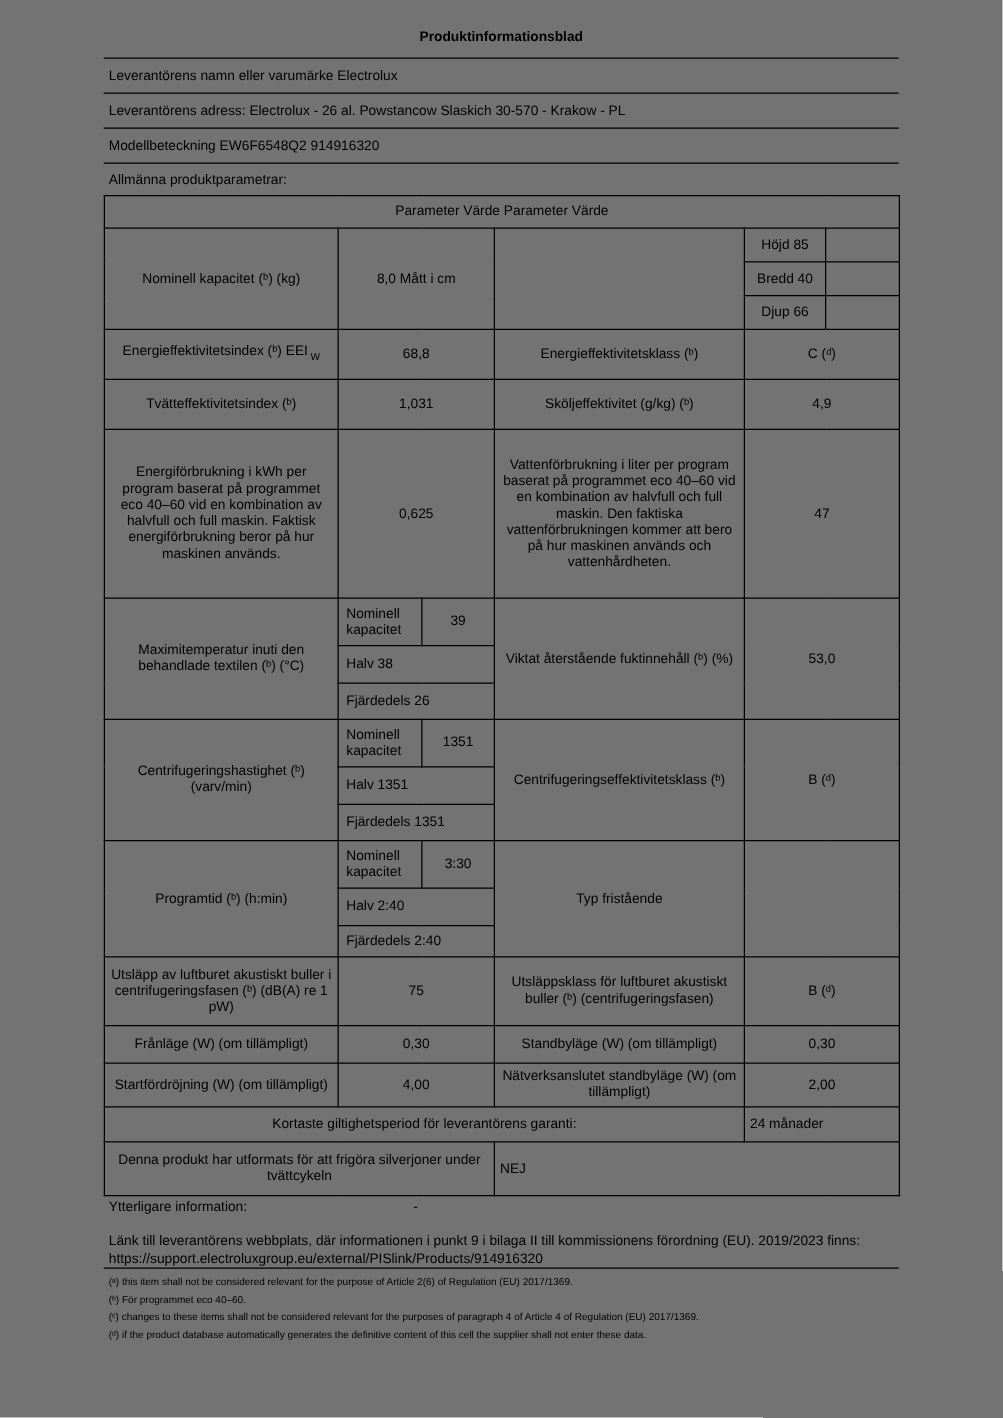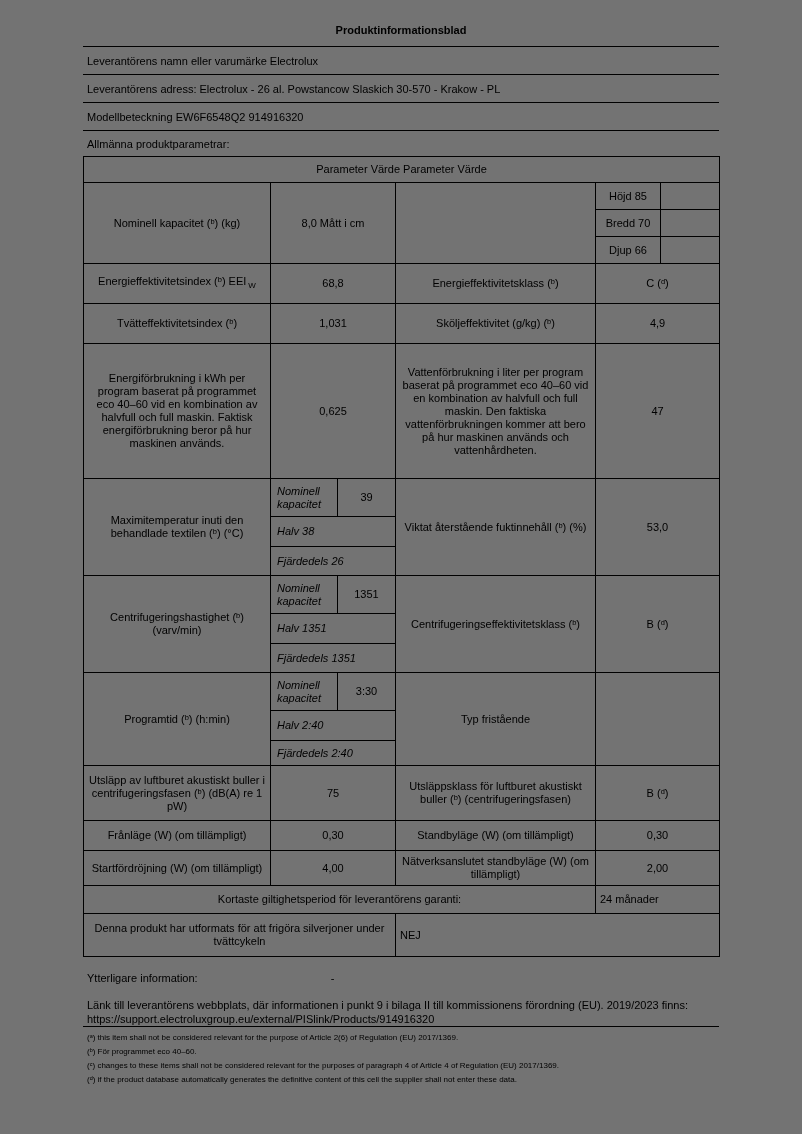--- a/index.html
+++ b/index.html
@@ -42,39 +42,39 @@
   }
   .pis td {
     border: 1px solid #000;
     padding: 2px 4px;
     vertical-align: middle;
     line-height: 13px;
     word-wrap: break-word;
   }
   .pis td.val { text-align: center; }
   .pis td.lbl { text-align: center; }
-  .pis td.sublbl { text-align: left; padding-left: 6px; font-style: italic; }
+  .pis td.sublbl { text-align: left; padding-left: 6px; }
   .pis td.leftval { text-align: left; padding-left: 4px; }
   .pis sub { font-size: 8px; margin-left: 2px; }
   tr.h-hdr  { height: 26px; }
   tr.h-cap  { height: 27px; }
   tr.h-40   { height: 40px; }
   tr.h-135  { height: 135px; }
   tr.h-s1   { height: 38px; }
   tr.h-s2   { height: 30px; }
   tr.h-s3   { height: 29px; }
   tr.h-s3b  { height: 25px; }
   tr.h-noise{ height: 55px; }
   tr.h-pw1  { height: 30px; }
   tr.h-pw2  { height: 35px; }
   tr.h-warr { height: 28px; margin-left: 20px; }
   tr.h-silv { height: 43px; }
   .extra-row {
     display: flex;
-    margin-top: 15px;
+    margin-top: 3px;
     align-items: center;
   }
   .extra-label { width: 187px; padding-left: 4px; }
   .extra-value { width: 125px; text-align: center; }
   .link-block {
     margin-top: 14px;
     padding-left: 4px;
     line-height: 14px;
   }
   .link-url { margin-top: 0; }
@@ -117,21 +117,21 @@
       </tr>
 
       <tr class="h-cap">
         <td rowspan="3" class="lbl">Nominell kapacitet (ᵇ) (kg)</td>
         <td rowspan="3" colspan="2" class="val">8,0 Mått i cm</td>
         <td rowspan="3" class="lbl"></td>
         <td class="val">Höjd 85</td>
         <td></td>
       </tr>
       <tr class="h-cap">
-        <td class="val">Bredd 70</td>
+        <td class="val">Bredd 40</td>
         <td></td>
       </tr>
       <tr class="h-cap">
         <td class="val">Djup 66</td>
         <td></td>
       </tr>
 
       <tr class="h-40">
         <td class="lbl">
           <span>Energieffektivitetsindex (ᵇ) EEI</span><sub>W</sub>

